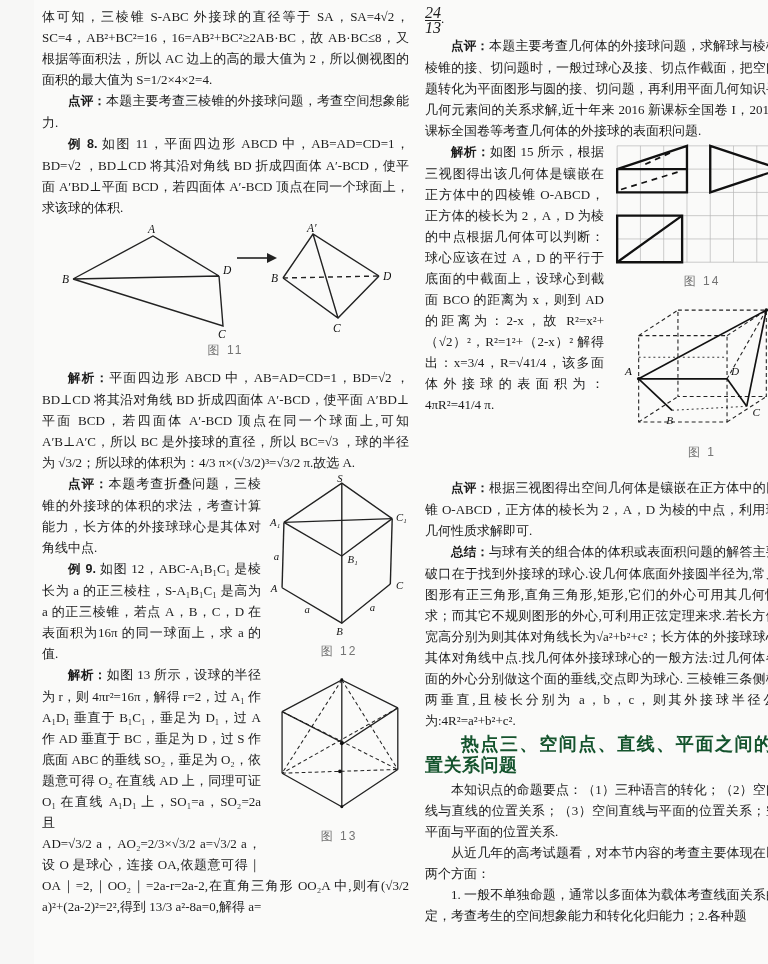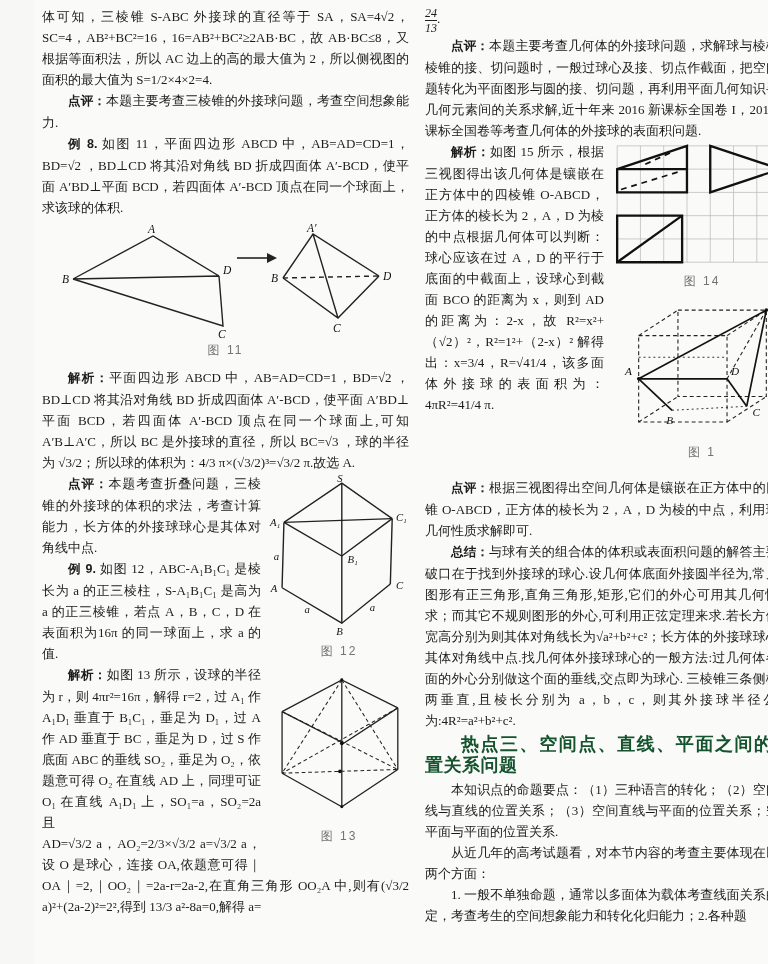--- a/index.html
+++ b/index.html
@@ -21,21 +21,21 @@
   .exlbl { font-weight:700; font-family:"Liberation Sans","DejaVu Sans",sans-serif; font-size:12.5px; }
   .fig { text-align:center; margin:4px 0 6px 0; text-indent:0; }
   .figcap { font-size:12px; letter-spacing:2px; color:#737373; margin-top:2px;
             font-family:"Liberation Sans","DejaVu Sans",sans-serif; }
   svg { display:block; margin:0 auto; }
   svg text { font-family:"Liberation Serif","DejaVu Serif",serif; font-style:italic; font-size:11.5px; fill:#111; }
   .wrap::after { content:""; display:block; clear:both; }
   .floatfigs { float:right; margin:0 0 4px 8px; }
   .floatfigs .fig { margin:0 0 10px 0; }
   .vfrac { display:inline-flex; flex-direction:column; vertical-align:middle;
-           text-align:center; line-height:14px; font-size:12px; font-style:italic; }
+           text-align:center; line-height:14px; font-size:16px; font-style:italic; }
   .vfrac .den { border-top:1px solid #222; }
   .hotspot { color:#14532d; font-weight:700;
              font-family:"Liberation Sans","DejaVu Sans",sans-serif;
              font-size:18px; letter-spacing:0.5px; margin:3px 0; }
 </style>
 </head>
 <body>
 
 <div class="page">
 

